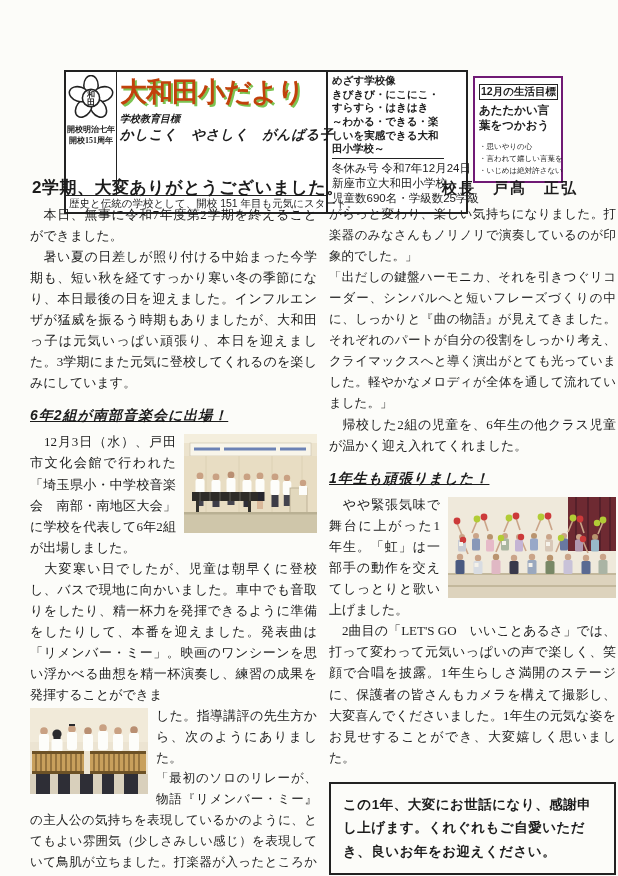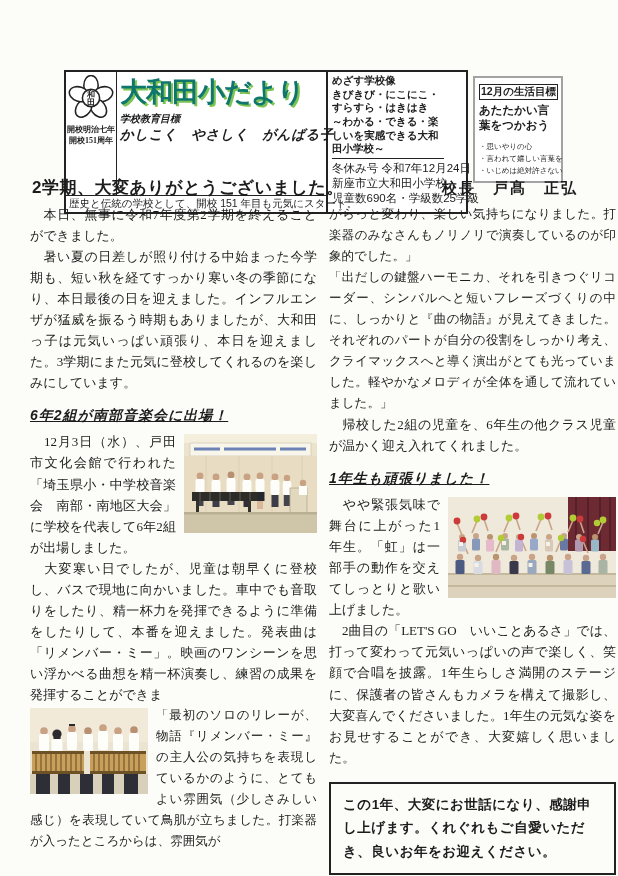--- a/index.html
+++ b/index.html
@@ -14,31 +14,31 @@
   .header { position:absolute; left:64px; top:70px; display:flex; align-items:flex-start; }
   .header-main { border:2px solid #222; display:flex; width:404px; background:#fff; }
   .hm-left { width:262px; border-right:2px solid #222; display:flex; flex-direction:column; }
   .lp-top { display:flex; flex:1; }
   .cell-logo { width:64px; border-right:1.5px solid #222; text-align:center; padding:3px 1px 1px; }
   .founded { font-size:8px; font-weight:bold; line-height:1.35; white-space:nowrap; }
   .cell-title { flex:1; padding:2px 3px 1px; }
   .school-title {
     font-family:"Liberation Sans","DejaVu Sans",sans-serif;
     font-size:27px; font-weight:bold; letter-spacing:-1px; white-space:nowrap;
-    color:#0f766e; text-shadow:2px 2px 0 #7cc351;
+    color:#c2410c; text-shadow:2px 2px 0 #7cc351;
   }
   .goal-label { font-size:10px; font-weight:bold; font-style:italic; margin-top:2px; }
   .goal-text { font-size:13.5px; font-weight:bold; font-style:italic; white-space:nowrap; letter-spacing:0.5px; }
   .lp-bottom { border-top:1.5px solid #222; font-size:10.5px; padding:1px 3px; white-space:nowrap; }
   .cell-vision { width:120px; padding:2px 4px 0; display:flex; flex-direction:column; }
   .vision-line1 { font-size:10.5px; font-weight:bold; line-height:1.3; }
   .vision-line2 { font-size:10.5px; font-weight:bold; line-height:1.3; }
   .issue { border-top:1.5px solid #222; margin-top:2px; padding:2px 0 6px; font-size:11.5px; line-height:1.3; white-space:nowrap; }
 
-  .monthly-box { border:2px solid #a3a3a3; width:90px; margin-left:5px; margin-top:6px; padding:3px 4px 4px; background:#fff; }
+  .monthly-box { border:2px solid #701a75; width:90px; margin-left:5px; margin-top:6px; padding:3px 4px 4px; background:#fff; }
   .mg-title { border:1.5px solid #222; font-size:10.5px; font-weight:bold; padding:0 1px; display:inline-block; white-space:nowrap; }
   .mg-sub { font-size:11.5px; font-weight:bold; line-height:1.3; margin:3px 0 8px; }
   .mg-item { font-size:7.5px; line-height:1.6; white-space:nowrap; }
 
   
   .headline-row { position:absolute; top:176px; left:32px; right:30px; display:flex; justify-content:space-between; align-items:baseline; }
   .headline { font-size:17px; font-weight:bold; letter-spacing:0.5px; }
   .byline { font-size:15px; font-weight:bold; letter-spacing:2px; margin-right:10px;text-align:center; }
 
   .columns { position:absolute; top:204px; left:30px; display:flex; gap:12px; }
@@ -282,20 +282,21 @@
         </g>
         <rect y="66" width="118" height="20" fill="#d9d0bc"></rect>
         <g fill="#2e2e36">
             <rect x="6" y="66" width="14" height="20"></rect>
             <rect x="28" y="66" width="12" height="20"></rect>
             <rect x="50" y="66" width="13" height="20"></rect>
             <rect x="72" y="66" width="12" height="20"></rect>
             <rect x="94" y="66" width="14" height="20"></rect>
           </g>
       </svg>
+      <p class="body-text">した。指導講評の先生方から、次のようにありました。</p>
       <p class="quote-text">「最初のソロのリレーが、物語『リメンバー・ミー』の主人公の気持ちを表現しているかのように、とてもよい雰囲気（少しさみしい感じ）を表現していて鳥肌が立ちました。打楽器が入ったところからは、雰囲気が</p>
     </div>
   </div>
 
   <div class="col">
     <p class="quote-text">がらっと変わり、楽しい気持ちになりました。打楽器のみなさんもノリノリで演奏しているのが印象的でした。」</p>
     <p class="quote-text">「出だしの鍵盤ハーモニカ、それを引きつぐリコーダー、シンバルへと短いフレーズづくりの中に、しっかりと『曲の物語』が見えてきました。それぞれのパートが自分の役割をしっかり考え、クライマックスへと導く演出がとても光っていました。軽やかなメロディが全体を通して流れていました。」</p>
     <p class="body-text">　帰校した2組の児童を、6年生の他クラス児童が温かく迎え入れてくれました。</p>
 
     <div class="section-heading">1年生も頑張りました！</div>

